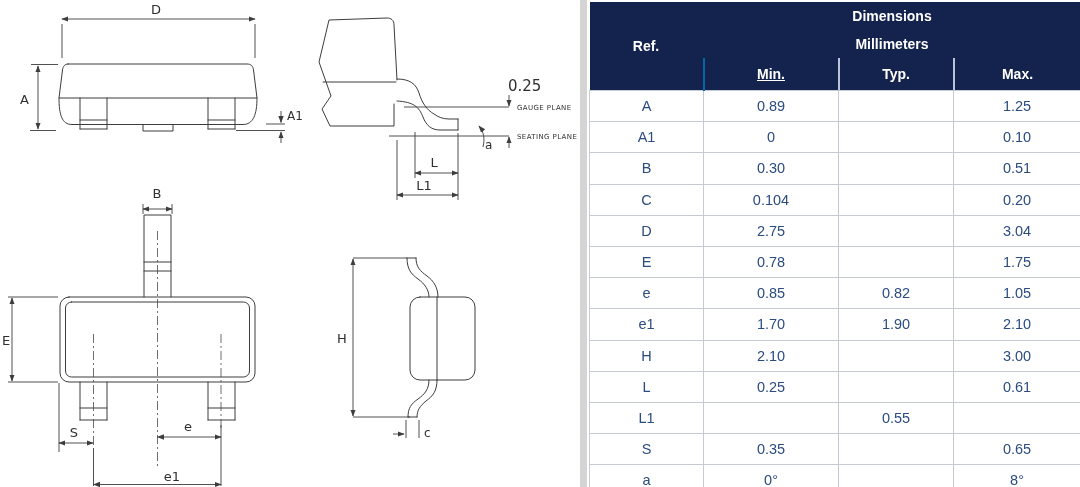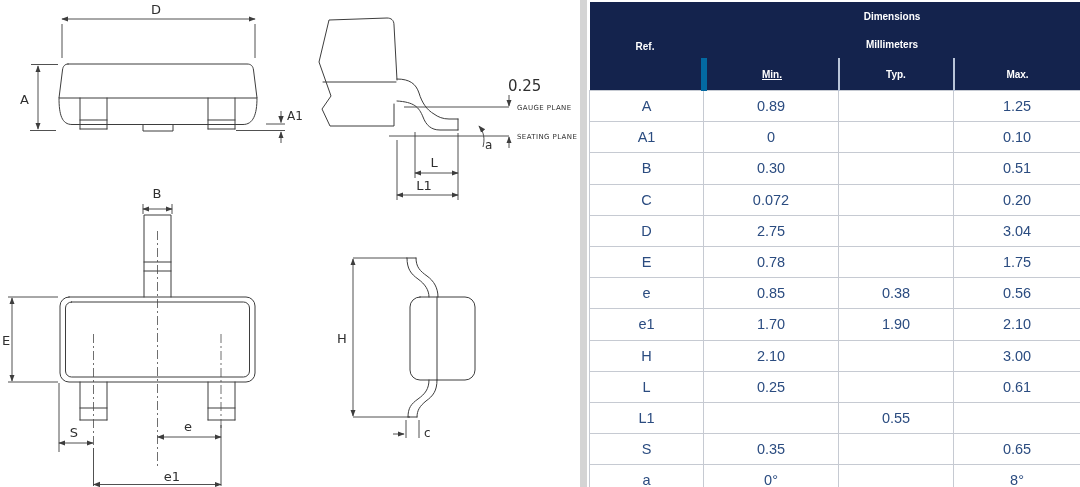--- a/index.html
+++ b/index.html
@@ -15,28 +15,28 @@
   .lbl{fill:#2f2f2f;font-family:"DejaVu Sans",sans-serif;font-size:13px;}
   .lbl-md{fill:#2f2f2f;font-family:"DejaVu Sans",sans-serif;font-size:12px;}
   .lbl-sm{fill:#2f2f2f;font-family:"DejaVu Sans",sans-serif;font-size:7px;letter-spacing:0.4px;}
   .lbl-lg{fill:#2f2f2f;font-family:"DejaVu Sans",sans-serif;font-size:15px;}
   .divider{position:absolute;left:580px;top:0;width:7px;height:487px;background:#d4d4d4;}
   
   .table-wrap{position:absolute;left:589px;top:2px;width:491px;}
   table.dims{border-collapse:collapse;table-layout:fixed;width:491px;}
   table.dims th, table.dims td{padding:0;text-align:center;vertical-align:middle;}
   table.dims thead th{
-    background:#14234d;color:#ffffff;font-weight:bold;font-size:10px;border:0;
+    background:#14234d;color:#ffffff;font-weight:bold;font-size:14px;border:0;
   }
   tr.h1 th, tr.h2 th{height:28px;}
   tr.h3 th{height:32px;}
   th.grp{border-left:2px solid #b9c4d8;border-bottom:2px solid #b9c4d8;}
   th.unit{border-left:2px solid #b9c4d8;border-bottom:2px solid #b9c4d8;}
   tr.h3 th{border-bottom:1px solid #c6cad2;}
-  tr.h3 th.cmin{border-left:6px solid #0369a1;text-decoration:underline;}
+  tr.h3 th.cmin{border-left:2px solid #0369a1;text-decoration:underline;}
   tr.h3 th.ctyp, tr.h3 th.cmax{border-left:2px solid #b9c4d8;}
   table.dims tbody td{
     height:30.2px;background:#ffffff;color:#2b4c80;font-size:14.5px;
     border:1px solid #c6cad2;
   }
 </style>
 </head>
 <body>
 
 <div id="screen">
@@ -214,41 +214,41 @@
           <td>0.10</td>
         </tr>
         <tr>
           <td>B</td>
           <td>0.30</td>
           <td></td>
           <td>0.51</td>
         </tr>
         <tr>
           <td>C</td>
-          <td>0.072</td>
+          <td>0.104</td>
           <td></td>
           <td>0.20</td>
         </tr>
         <tr>
           <td>D</td>
           <td>2.75</td>
           <td></td>
           <td>3.04</td>
         </tr>
         <tr>
           <td>E</td>
           <td>0.78</td>
           <td></td>
           <td>1.75</td>
         </tr>
         <tr>
           <td>e</td>
           <td>0.85</td>
-          <td>0.38</td>
-          <td>0.56</td>
+          <td>0.82</td>
+          <td>1.05</td>
         </tr>
         <tr>
           <td>e1</td>
           <td>1.70</td>
           <td>1.90</td>
           <td>2.10</td>
         </tr>
         <tr>
           <td>H</td>
           <td>2.10</td>

